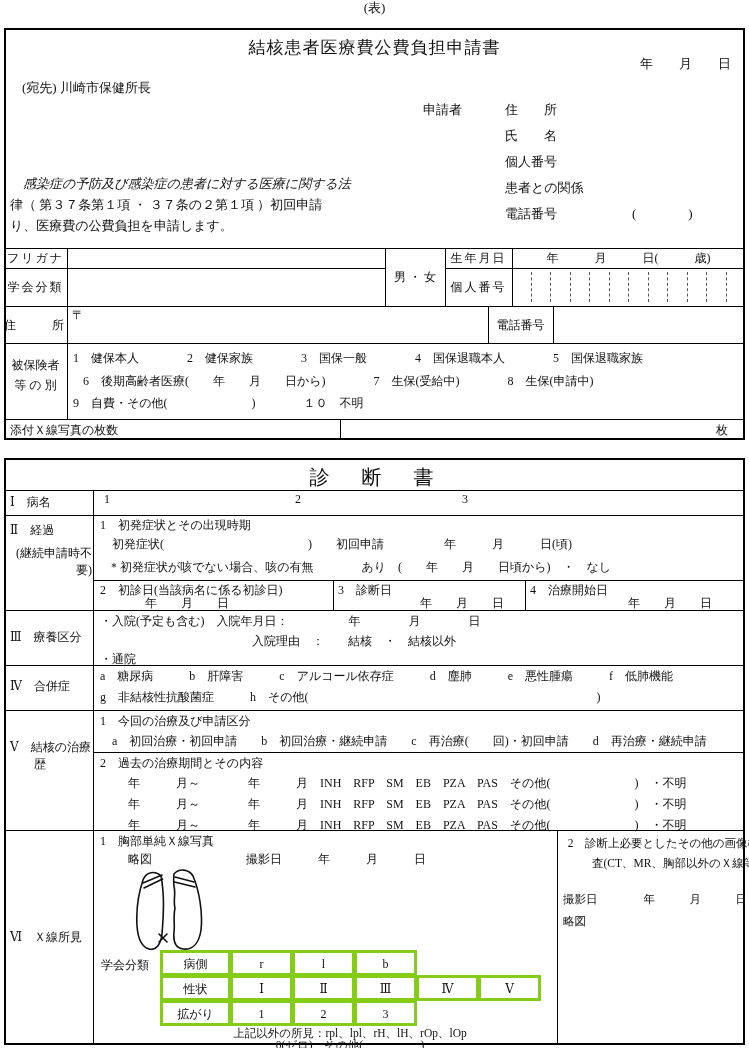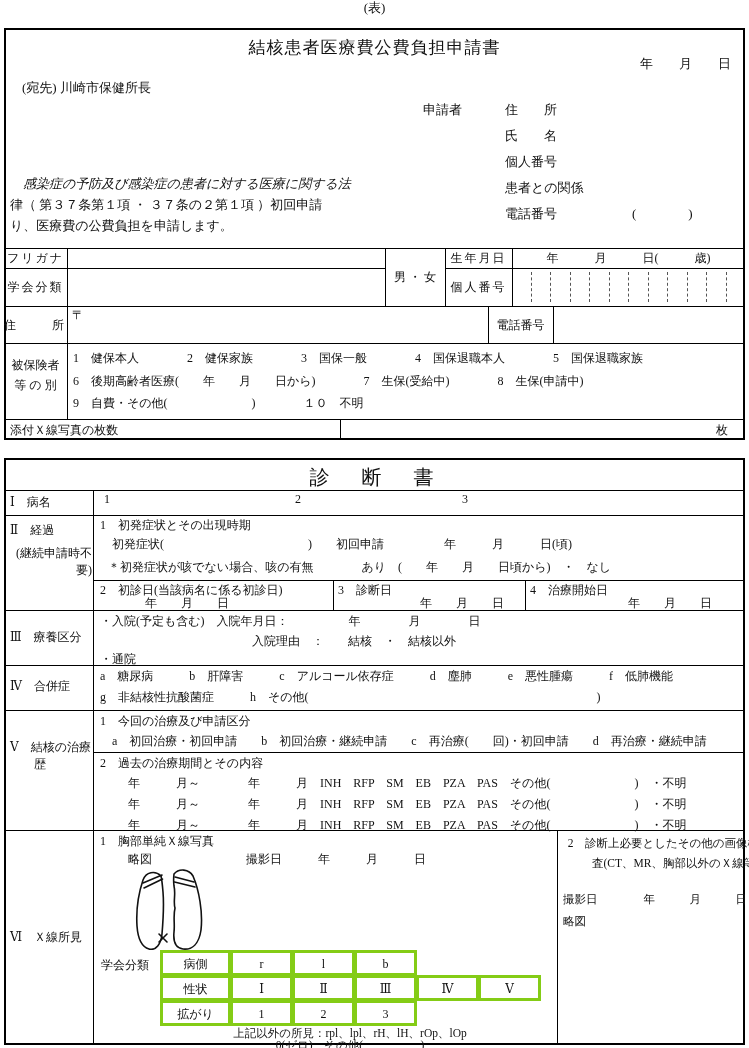--- a/index.html
+++ b/index.html
@@ -90,21 +90,21 @@
 </div>
 <div class="abs t12 center ls4" style="left:4px;top:318px;width:63px;">住　　所</div>
 <div class="abs t12" style="left:72px;top:308px;">〒</div>
 <div class="abs" style="left:80px;top:307px;width:406px;height:35px;"></div>
 <div class="abs t12 center" style="left:488px;top:318px;width:65px;">電話番号</div>
 <div class="abs" style="left:554px;top:307px;width:190px;height:35px;"></div>
 
 <div class="abs t12 center" style="left:4px;top:358px;width:63px;">被保険者</div>
 <div class="abs t12 center" style="left:4px;top:378px;width:63px;">等 の 別</div>
 <div class="abs t12" style="left:73px;top:351px;">1　健保本人　　　　2　健保家族　　　　3　国保一般　　　　4　国保退職本人　　　　5　国保退職家族</div>
-<div class="abs t12" style="left:73px;top:374px;">6　後期高齢者医療(　　年　　月　　日から)　　　　7　生保(受給中)　　　　8　生保(申請中)</div>
+<div class="abs t12" style="left:83px;top:374px;">6　後期高齢者医療(　　年　　月　　日から)　　　　7　生保(受給中)　　　　8　生保(申請中)</div>
 <div class="abs t12" style="left:73px;top:396px;">9　自費・その他(　　　　　　　)　　　　１０　不明</div>
 
 <div class="abs t12" style="left:10px;top:423px;">添付Ｘ線写真の枚数</div>
 <div class="abs" style="left:341px;top:420px;width:370px;height:19px;"></div>
 <div class="abs t12" style="left:716px;top:423px;">枚</div>
 
 <div class="box" style="left:4px;top:458px;width:741px;height:587px;"></div>
 <div class="abs dtitle center" style="left:4px;top:464px;width:741px;">診　断　書</div>
 
 <div class="hline" style="left:4px;top:490px;width:741px;"></div>

